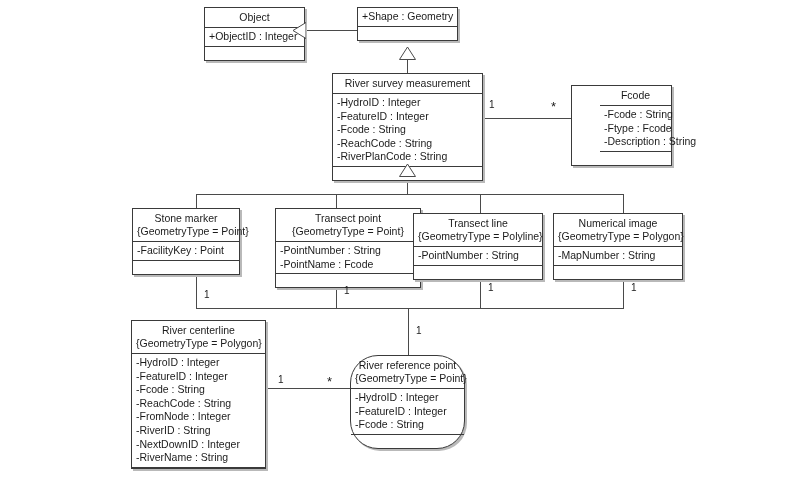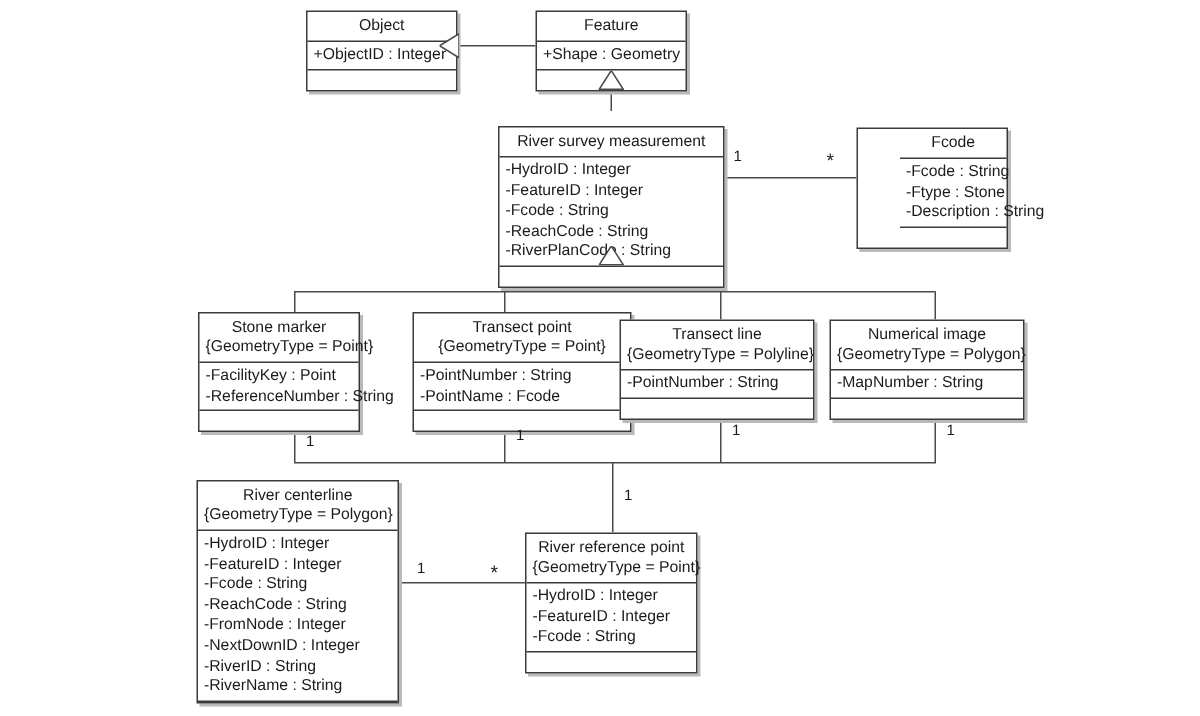--- a/index.html
+++ b/index.html
@@ -144,63 +144,59 @@
     <div class="uml-head">
       <span>Object</span>
     </div>
     <div class="uml-attrs">
       <div class="uml-attr">+ObjectID : Integer</div>
     </div>
     <div class="uml-ops"></div>
   </div>
 
   <div class="uml-class" style="left:357px; top:7px; width:101px;">
-    <div class="uml-head">
-      <span>Feature</span>
-    </div>
     <div class="uml-attrs">
       <div class="uml-attr">+Shape : Geometry</div>
     </div>
     <div class="uml-ops"></div>
   </div>
 
-  <div class="uml-class" style="left:332px; top:73px; width:151px;margin-top:11px;">
+  <div class="uml-class" style="left:332px; top:73px; width:151px;">
     <div class="uml-head">
       <span>River survey measurement</span>
     </div>
     <div class="uml-attrs">
       <div class="uml-attr">-HydroID : Integer</div>
       <div class="uml-attr">-FeatureID : Integer</div>
       <div class="uml-attr">-Fcode : String</div>
       <div class="uml-attr">-ReachCode : String</div>
       <div class="uml-attr">-RiverPlanCode : String</div>
     </div>
     <div class="uml-ops"></div>
   </div>
 
   <div class="uml-class" style="left:571px; top:85px; width:101px;padding-left:28px;">
     <div class="uml-head">
       <span>Fcode</span>
     </div>
     <div class="uml-attrs">
       <div class="uml-attr">-Fcode : String</div>
-      <div class="uml-attr">-Ftype : Stone</div>
+      <div class="uml-attr">-Ftype : Fcode</div>
       <div class="uml-attr">-Description : String</div>
     </div>
     <div class="uml-ops"></div>
   </div>
 
   <div class="uml-class" style="left:132px; top:208px; width:108px;">
     <div class="uml-head">
       <span>Stone marker</span>
       <span class="stereo">{GeometryType = Point}</span>
     </div>
     <div class="uml-attrs">
       <div class="uml-attr">-FacilityKey : Point</div>
-      <div class="uml-attr">-ReferenceNumber : String</div>
     </div>
     <div class="uml-ops"></div>
   </div>
 
   <div class="uml-class" style="left:275px; top:208px; width:146px;">
     <div class="uml-head">
       <span>Transect point</span>
       <span class="stereo">{GeometryType = Point}</span>
     </div>
     <div class="uml-attrs">
@@ -236,28 +232,28 @@
     <div class="uml-head">
       <span>River centerline</span>
       <span class="stereo">{GeometryType = Polygon}</span>
     </div>
     <div class="uml-attrs">
       <div class="uml-attr">-HydroID : Integer</div>
       <div class="uml-attr">-FeatureID : Integer</div>
       <div class="uml-attr">-Fcode : String</div>
       <div class="uml-attr">-ReachCode : String</div>
       <div class="uml-attr">-FromNode : Integer</div>
+      <div class="uml-attr">-RiverID : String</div>
       <div class="uml-attr">-NextDownID : Integer</div>
-      <div class="uml-attr">-RiverID : String</div>
       <div class="uml-attr">-RiverName : String</div>
     </div>
 
   </div>
 
-  <div class="uml-class" style="left:350px; top:355px; width:115px;">
+  <div class="uml-class" style="left:350px; top:355px; width:115px;border-radius:28px;">
     <div class="uml-head">
       <span>River reference point</span>
       <span class="stereo">{GeometryType = Point}</span>
     </div>
     <div class="uml-attrs">
       <div class="uml-attr">-HydroID : Integer</div>
       <div class="uml-attr">-FeatureID : Integer</div>
       <div class="uml-attr">-Fcode : String</div>
     </div>
     <div class="uml-ops"></div>

